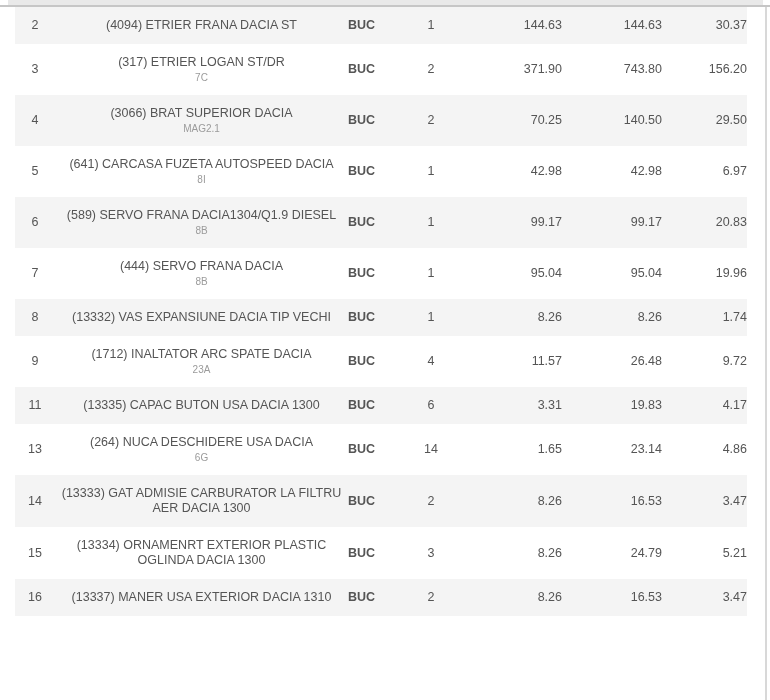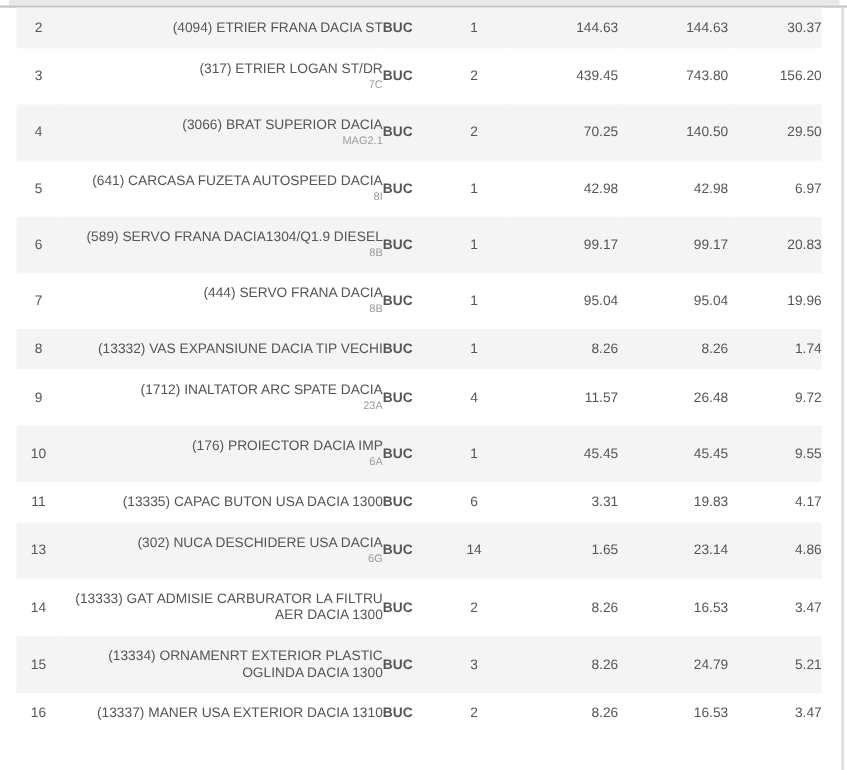--- a/index.html
+++ b/index.html
@@ -28,21 +28,21 @@
   }
   table.items td {
     vertical-align: middle;
     padding: 11px 0;
     font-size: 12.5px;
     line-height: 15px;
     color: #555555;
   }
   table.items tr:nth-child(odd) td { background: #f4f4f4; }
   td.c-no  { text-align: center; }
-  td.c-name { text-align: right; padding-right: 6px; }
+  td.c-name { text-align: center; padding-right: 6px; }
   .sub { font-size: 10px; line-height: 12px; color: #9b9b9b; margin-top: 2px; }
   td.c-um  { text-align: left; padding-left: 2px; font-weight: bold; }
   td.c-qty { text-align: center; }
   td.c-val { text-align: right; padding-right: 3px; }
 </style>
 </head>
 <body>
 
 <div class="top-stub"></div>
 <div class="top-line"></div>
@@ -73,21 +73,21 @@
   </tr>
 
   <tr>
     <td class="c-no">3</td>
     <td class="c-name">
       <div>(317) ETRIER LOGAN ST/DR</div>
       <div class="sub">7C</div>
     </td>
     <td class="c-um">BUC</td>
     <td class="c-qty">2</td>
-    <td class="c-val">439.45</td>
+    <td class="c-val">371.90</td>
     <td class="c-val">743.80</td>
     <td class="c-val">156.20</td>
   </tr>
 
   <tr>
     <td class="c-no">4</td>
     <td class="c-name">
       <div>(3066) BRAT SUPERIOR DACIA</div>
       <div class="sub">MAG2.1</div>
     </td>
@@ -156,51 +156,39 @@
       <div>(1712) INALTATOR ARC SPATE DACIA</div>
       <div class="sub">23A</div>
     </td>
     <td class="c-um">BUC</td>
     <td class="c-qty">4</td>
     <td class="c-val">11.57</td>
     <td class="c-val">26.48</td>
     <td class="c-val">9.72</td>
   </tr>
 
-  <tr>
-    <td class="c-no">10</td>
-    <td class="c-name">
-      <div>(176) PROIECTOR DACIA IMP</div>
-      <div class="sub">6A</div>
-    </td>
-    <td class="c-um">BUC</td>
-    <td class="c-qty">1</td>
-    <td class="c-val">45.45</td>
-    <td class="c-val">45.45</td>
-    <td class="c-val">9.55</td>
-  </tr>
 
   <tr>
     <td class="c-no">11</td>
     <td class="c-name">
       <div>(13335) CAPAC BUTON USA DACIA 1300</div>
 
     </td>
     <td class="c-um">BUC</td>
     <td class="c-qty">6</td>
     <td class="c-val">3.31</td>
     <td class="c-val">19.83</td>
     <td class="c-val">4.17</td>
   </tr>
 
 
   <tr>
     <td class="c-no">13</td>
     <td class="c-name">
-      <div>(302) NUCA DESCHIDERE USA DACIA</div>
+      <div>(264) NUCA DESCHIDERE USA DACIA</div>
       <div class="sub">6G</div>
     </td>
     <td class="c-um">BUC</td>
     <td class="c-qty">14</td>
     <td class="c-val">1.65</td>
     <td class="c-val">23.14</td>
     <td class="c-val">4.86</td>
   </tr>
 
   <tr>

